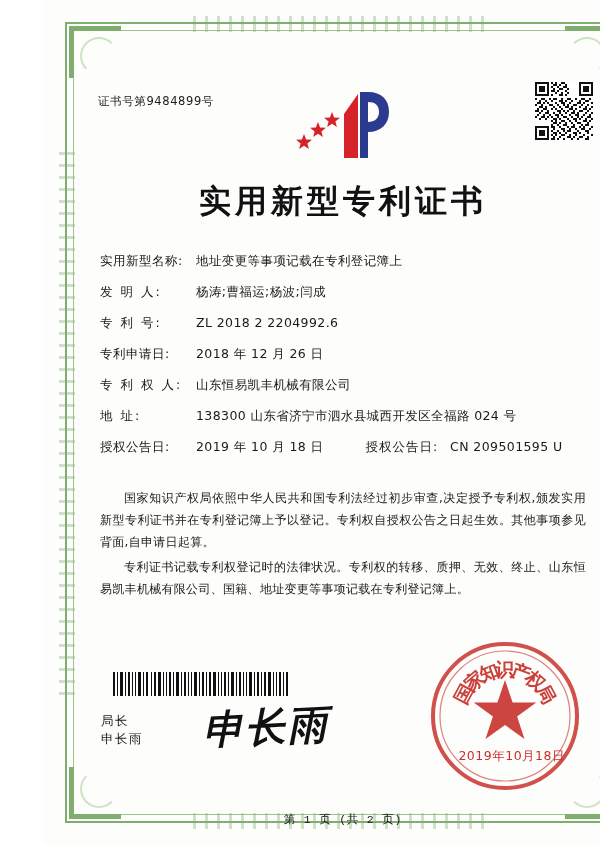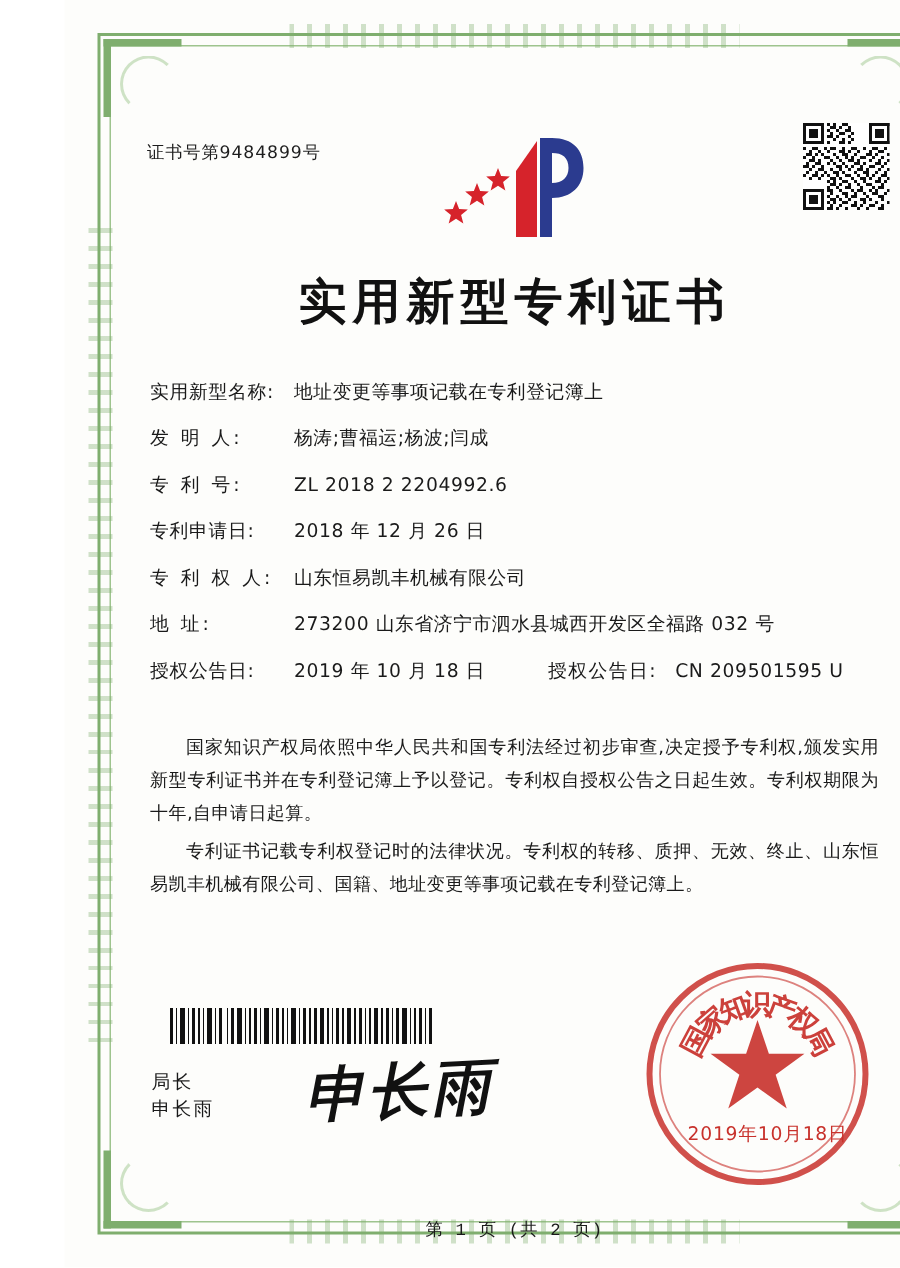--- a/index.html
+++ b/index.html
@@ -515,34 +515,34 @@
       <span class="field-value">2018 年 12 月 26 日</span>
     </div>
 
     <div class="field-row">
       <span class="field-label">专 利 权 人:</span>
       <span class="field-value">山东恒易凯丰机械有限公司</span>
     </div>
 
     <div class="field-row">
       <span class="field-label">地      址:</span>
-      <span class="field-value">273200 山东省济宁市泗水县城西开发区全福路 032 号</span>
+      <span class="field-value">138300 山东省济宁市泗水县城西开发区全福路 024 号</span>
     </div>
 
     <div class="field-row split">
       <span class="field-label wide">授权公告日:</span>
       <span class="field-value">2019 年 10 月 18 日</span>
       <span class="field-label2">授权公告日:</span>
       <span class="field-value2">CN 209501595 U</span>
     </div>
 
   </div>
 
   <div class="body-text">
-    <p>国家知识产权局依照中华人民共和国专利法经过初步审查,决定授予专利权,颁发实用新型专利证书并在专利登记簿上予以登记。专利权自授权公告之日起生效。专利权期限为十年,自申请日起算。</p>
+    <p>国家知识产权局依照中华人民共和国专利法经过初步审查,决定授予专利权,颁发实用新型专利证书并在专利登记簿上予以登记。专利权自授权公告之日起生效。其他事项参见背面,自申请日起算。</p>
     <p>专利证书记载专利权登记时的法律状况。专利权的转移、质押、无效、终止、山东恒易凯丰机械有限公司、国籍、地址变更等事项记载在专利登记簿上。</p>
   </div>
 
   <div class="barcode">
     <svg viewBox="0 0 175 24" width="175" height="24" shape-rendering="crispEdges" aria-hidden="true">
       <g fill="#111111">
         <rect x="0" y="0" width="2" height="24"></rect>
           <rect x="4" y="0" width="1" height="24"></rect>
         <rect x="7" y="0" width="3" height="24"></rect>
           <rect x="12" y="0" width="1" height="24"></rect>

